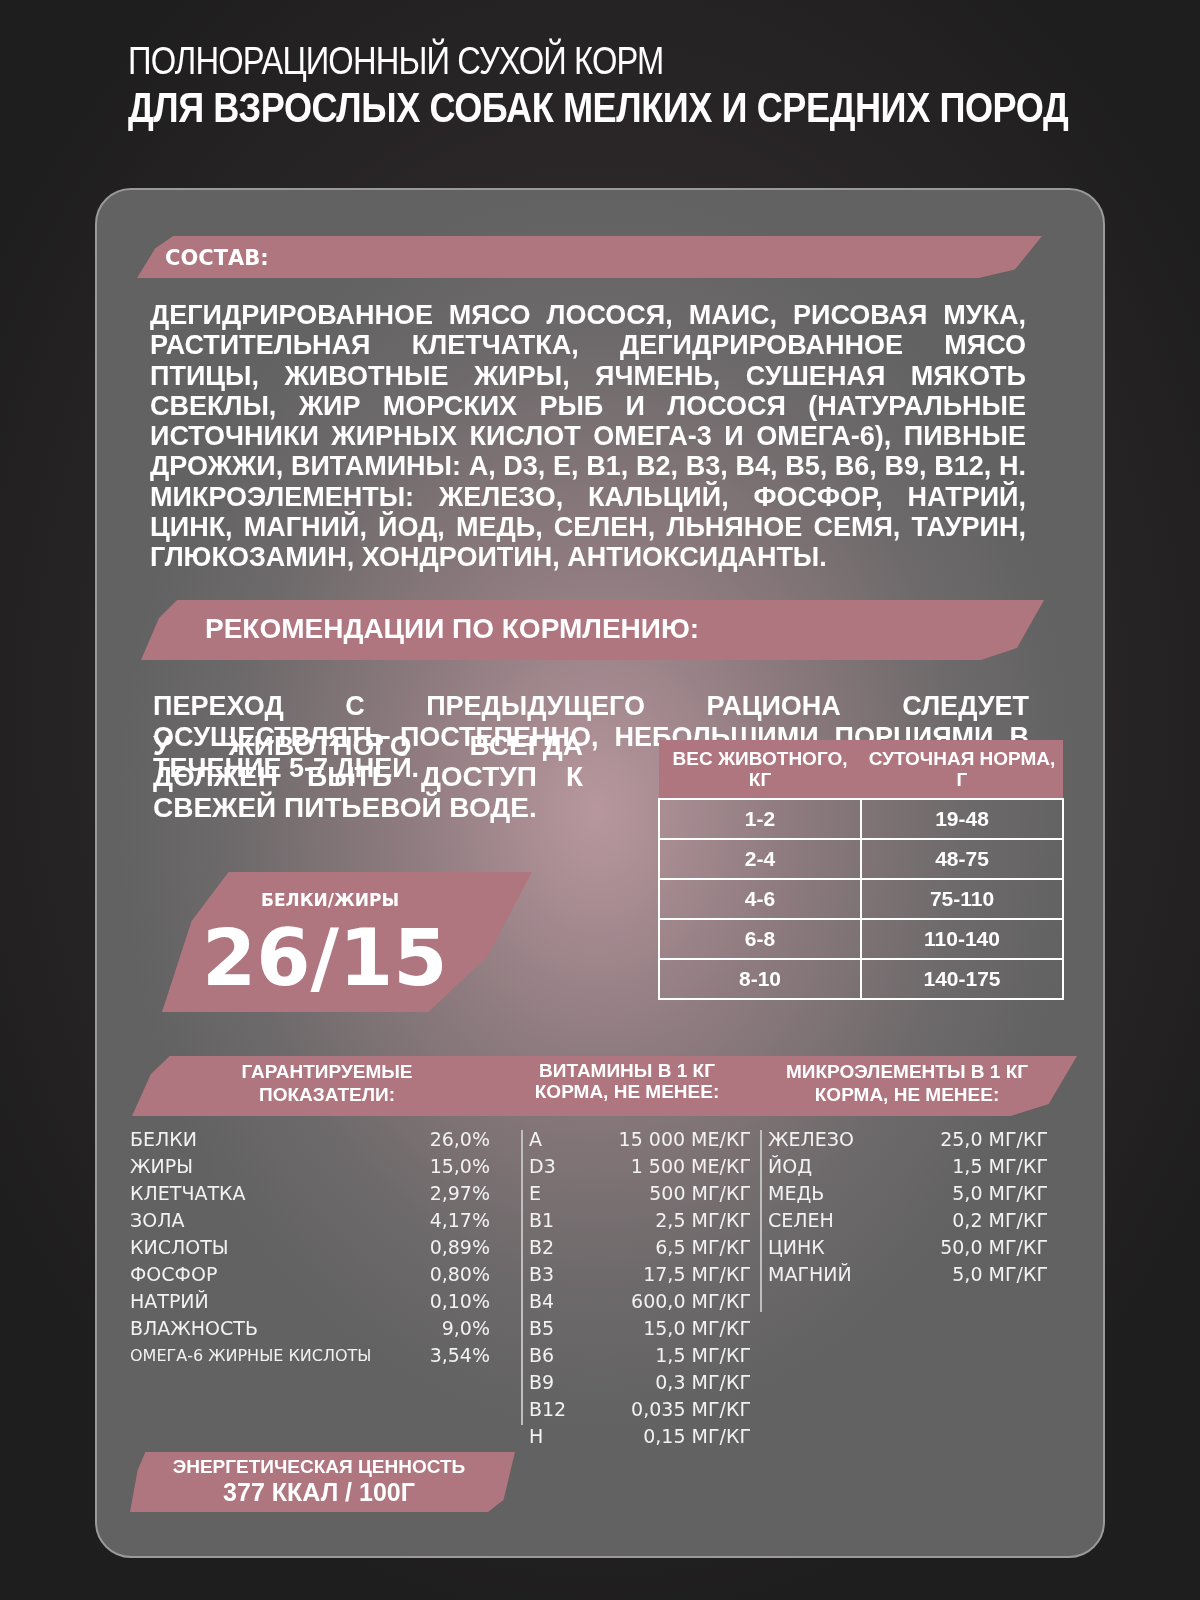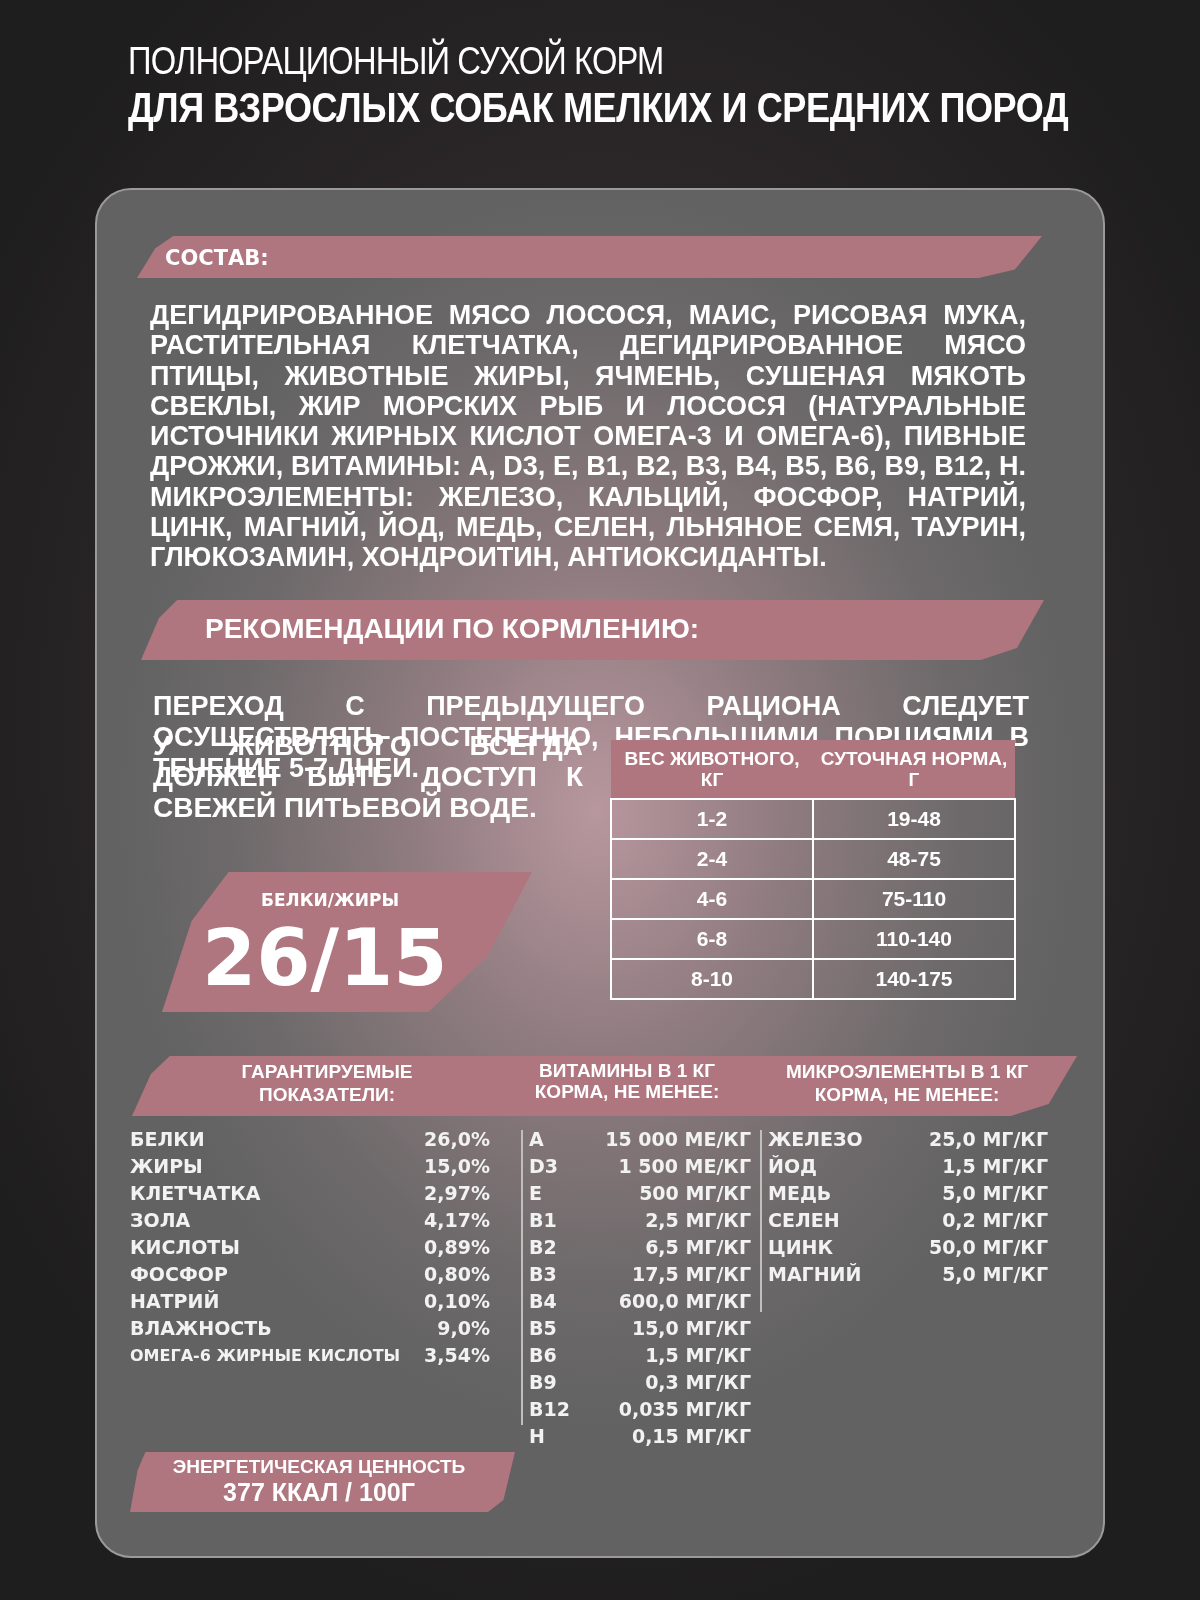--- a/index.html
+++ b/index.html
@@ -31,29 +31,29 @@
       position: absolute; background: #b07680;
       clip-path: polygon(4% 0, 100% 0, 97% 80%, 93% 100%, 0 100%, 2% 30%);
     }
     .band-title { position: absolute; font-weight: bold; color: #fff; white-space: nowrap; }
     .para {
       position: absolute; font-family: "Liberation Sans", sans-serif; font-weight: bold;
       text-align: justify; text-align-last: left; color: #fff;
     }
     table.feed {
       position: absolute; border-collapse: collapse;
-      font-family: "Liberation Sans", sans-serif; font-weight: bold; color: #fff;
+      font-family: "Liberation Sans", sans-serif; font-weight: bold; color: #fff; margin-left: 48px;
     }
     table.feed th { background: #b07680; font-size: 19px; line-height: 21px; padding: 8px 4px; text-align: center; }
     table.feed td { border: 2px solid #ffffff; text-align: center; font-size: 21px; height: 36px; }
     .bz {
       position: absolute; left: 65px; top: 682px; width: 370px; height: 140px; background: #b07680;
       clip-path: polygon(18% 0, 100% 0, 88% 60%, 72% 100%, 0 100%, 8% 35%);
     }
-    .list { position: absolute; font-family: "DejaVu Sans", sans-serif; font-weight: bold; color: #f2f2f2; }
+    .list { position: absolute; font-family: "DejaVu Sans", sans-serif; font-weight: normal; color: #f2f2f2; }
     .list .row { display: flex; justify-content: space-between; height: 27px; line-height: 27px; font-size: 19px; }
     .list .row.small { font-size: 16px; }
     .vline { position: absolute; width: 2px; background: #bfbfbf; }
   </style>
 </head>
 <body>
 
 <div class="header">
   <div class="line1">ПОЛНОРАЦИОННЫЙ СУХОЙ КОРМ</div>
   <div class="line2">ДЛЯ ВЗРОСЛЫХ СОБАК МЕЛКИХ И СРЕДНИХ ПОРОД</div>

